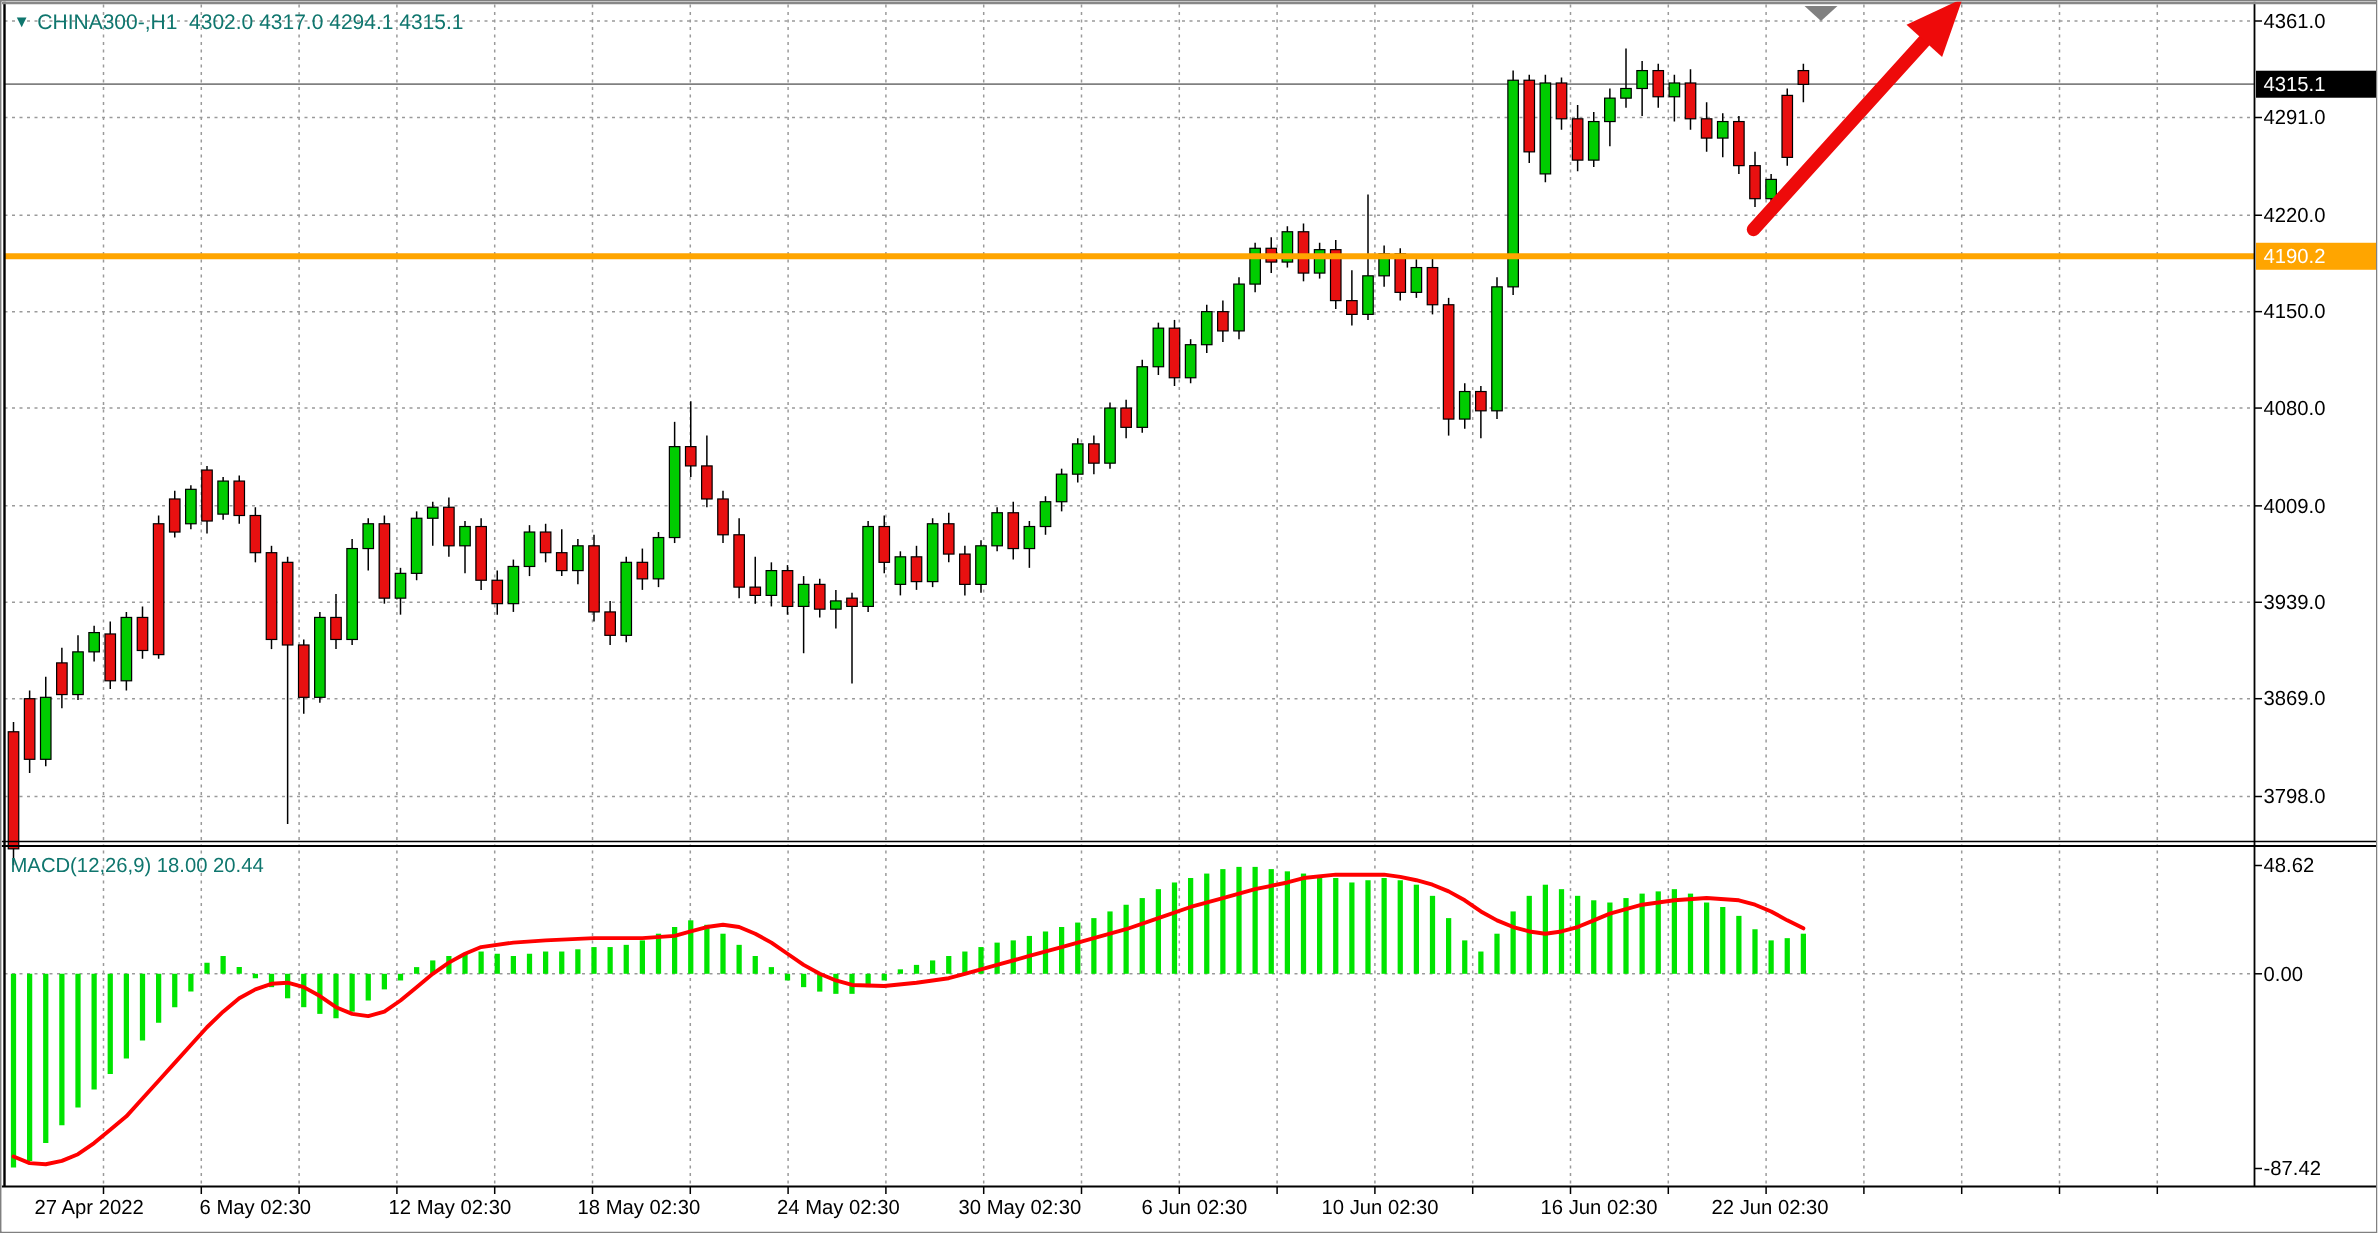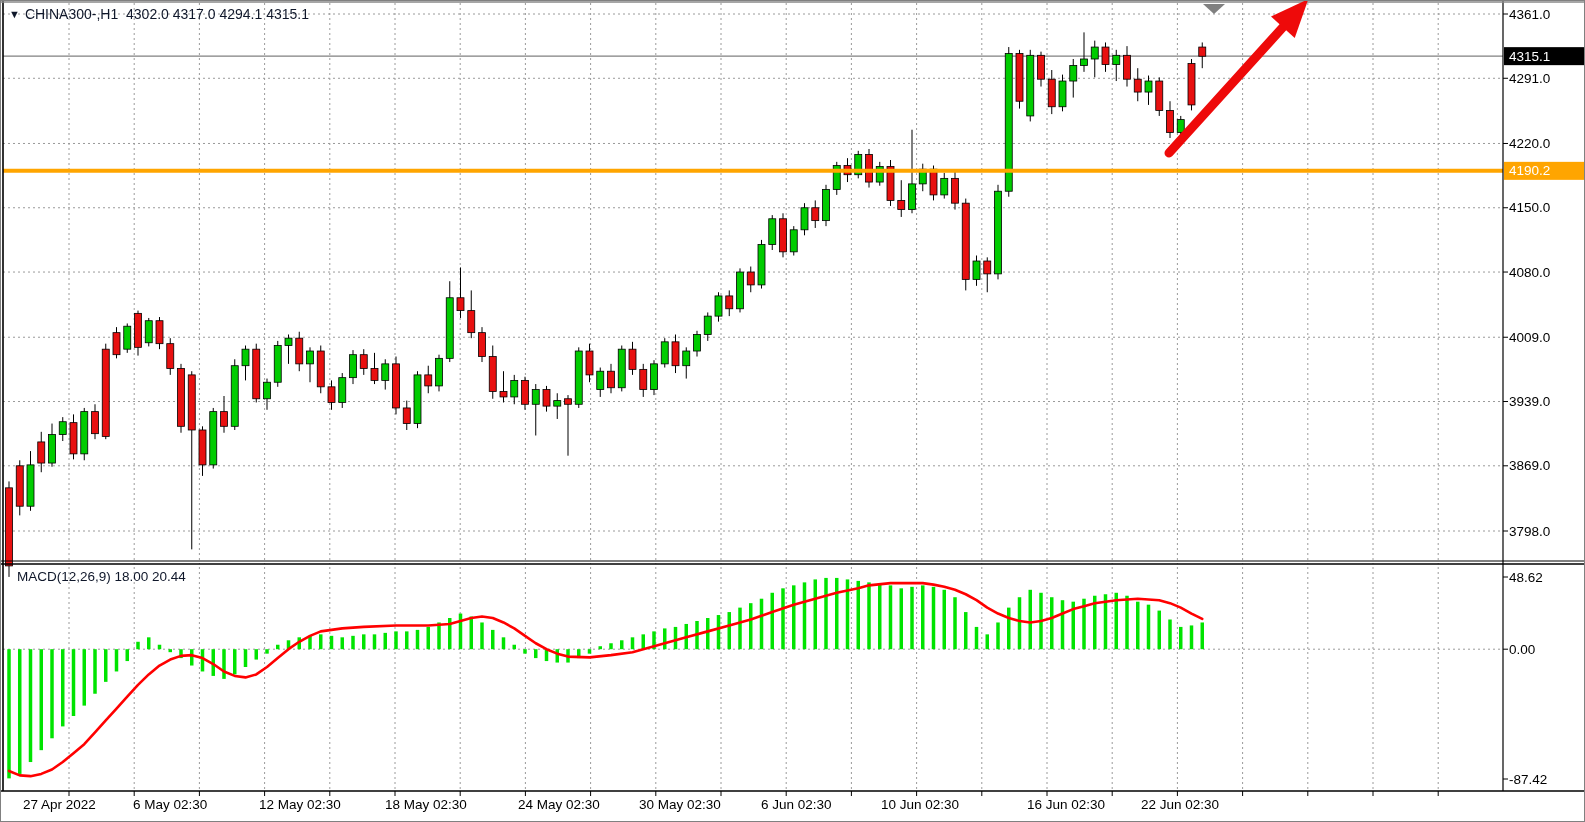--- a/index.html
+++ b/index.html
@@ -1,23 +1,23 @@
 <!DOCTYPE html>
 <html><head>
 <meta charset="utf-8">
 <style>
   html,body{margin:0;padding:0;background:#fff;}
   #stage{position:relative;width:1585px;height:822px;background:#ffffff;
          font-family:"Liberation Sans",sans-serif;overflow:hidden;
          border:1px solid #808080;box-sizing:border-box;}
   #chart-svg{position:absolute;left:0;top:0;}
-  .overlay{position:absolute;color:#0f172a;white-space:nowrap;pointer-events:none;}
+  .overlay{position:absolute;color:#0f766e;white-space:nowrap;pointer-events:none;}
   #main-title{left:8px;top:5px;font-size:14px;}
   #main-title .tri{font-size:11px;margin-right:5px;position:relative;top:-1px;}
-  #macd-title{left:16px;top:568px;font-size:13.5px;}
+  #macd-title{left:6px;top:568px;font-size:13.5px;}
 </style>
 </head>
 <body>
 
 <div id="stage">
   <svg id="chart-svg" width="1585" height="822">
       <rect x="0" y="0" width="1585" height="822" fill="#ffffff"></rect>
       <g>
         <line x1="68" y1="2" x2="68" y2="563" stroke="#9a9a9a" stroke-width="1" stroke-dasharray="2 3"></line>
         <line x1="68" y1="566" x2="68" y2="790" stroke="#9a9a9a" stroke-width="1" stroke-dasharray="2 3"></line>

